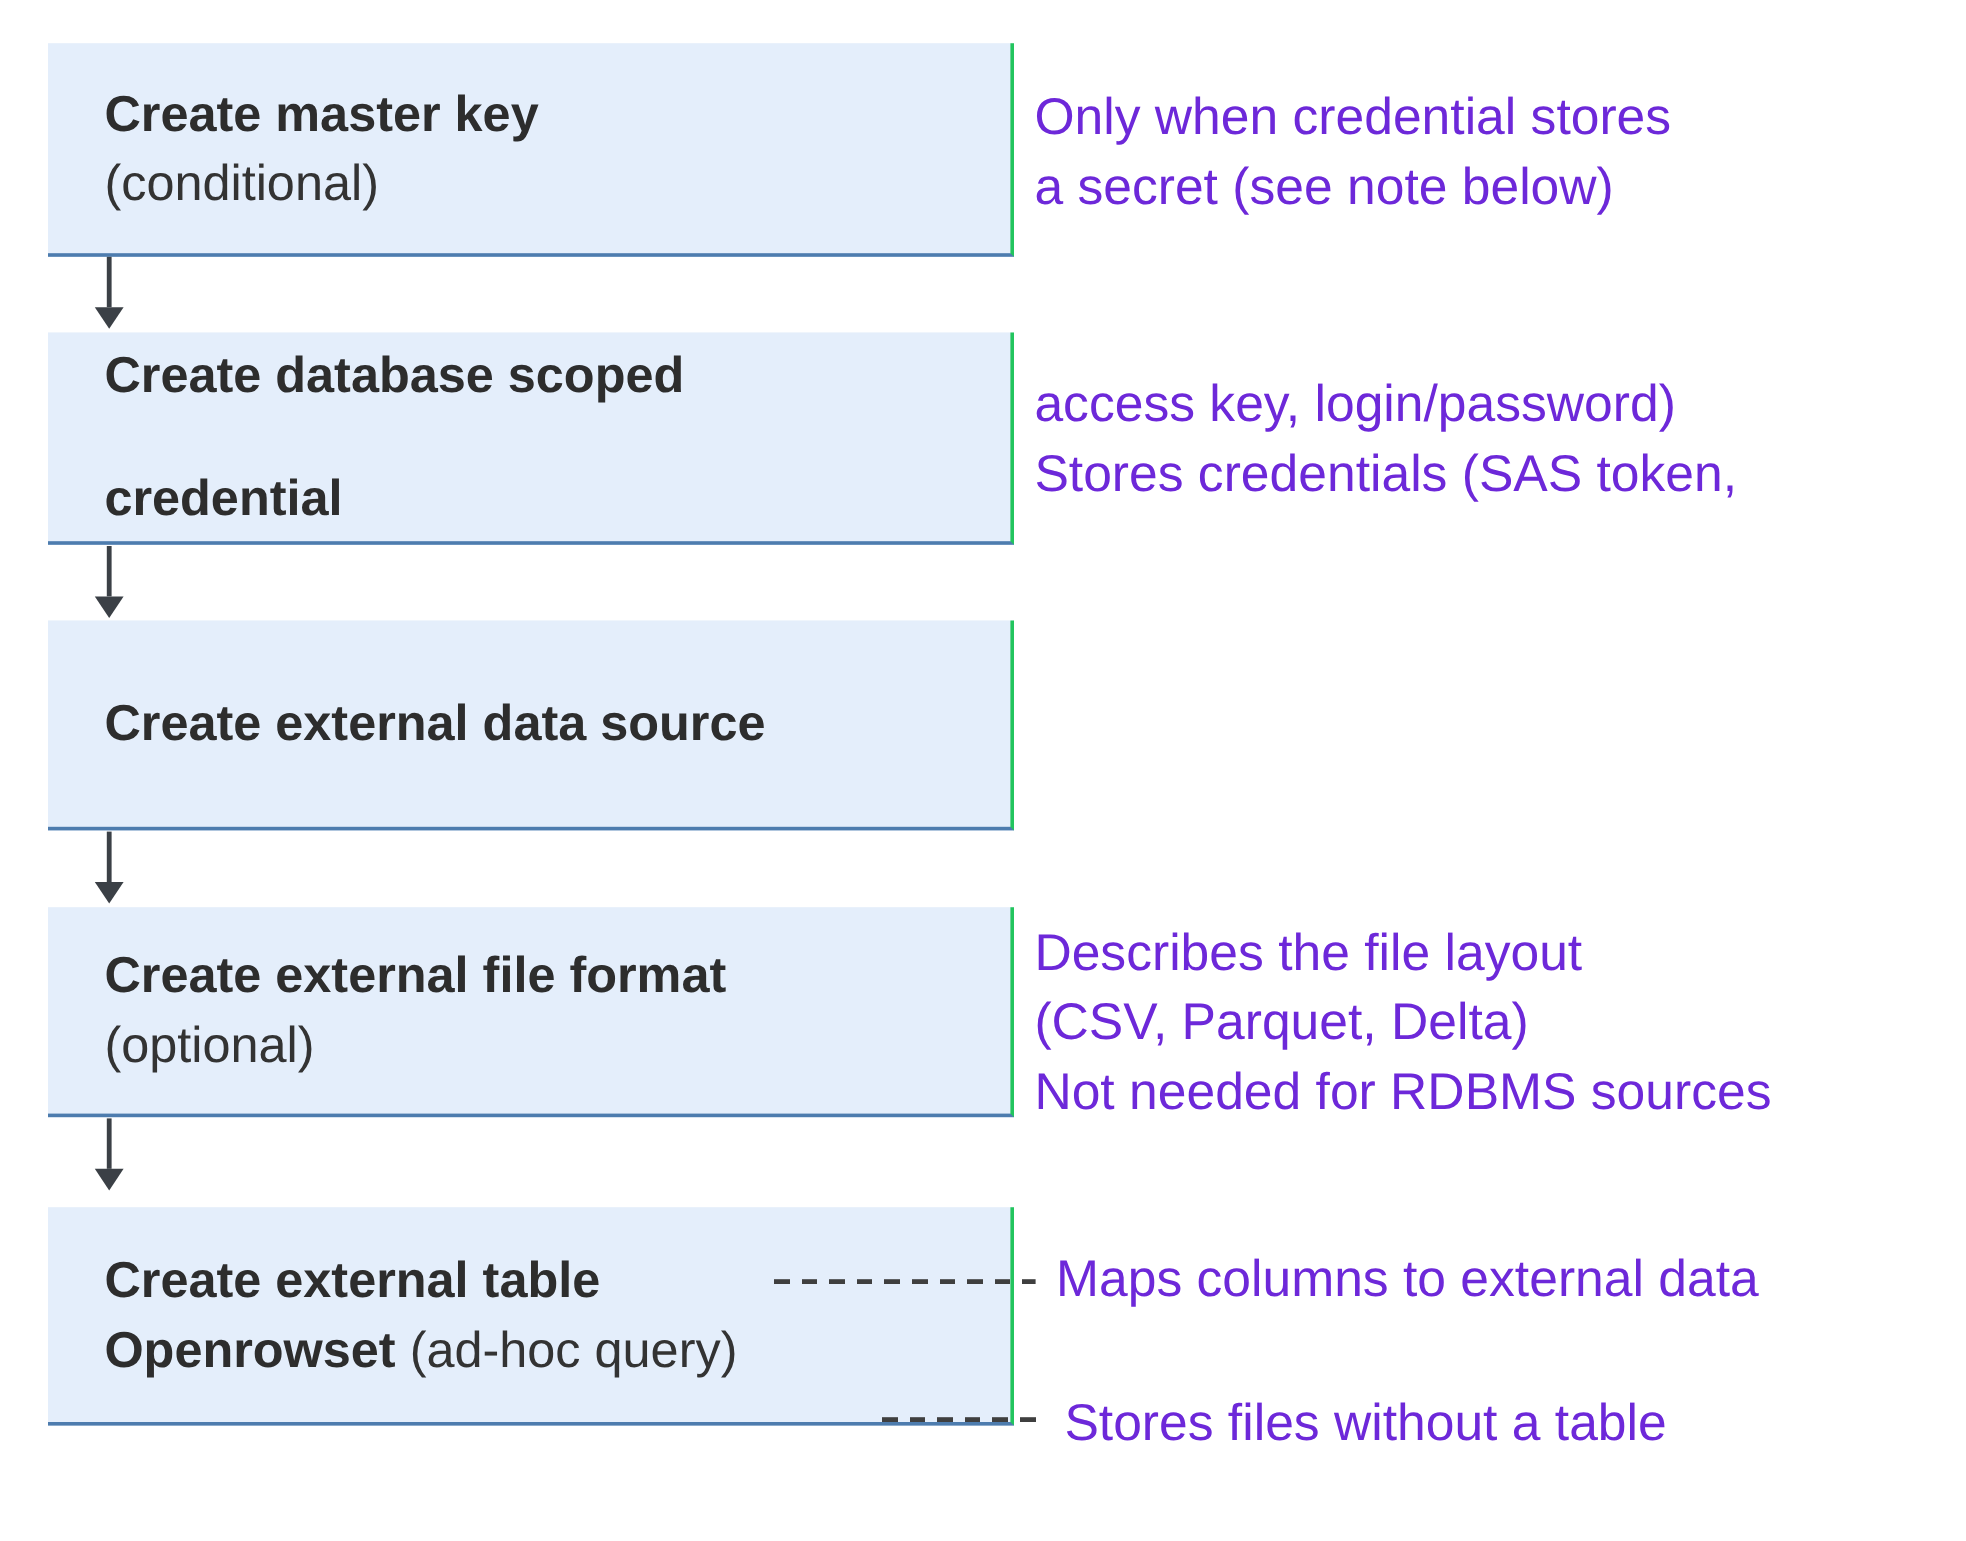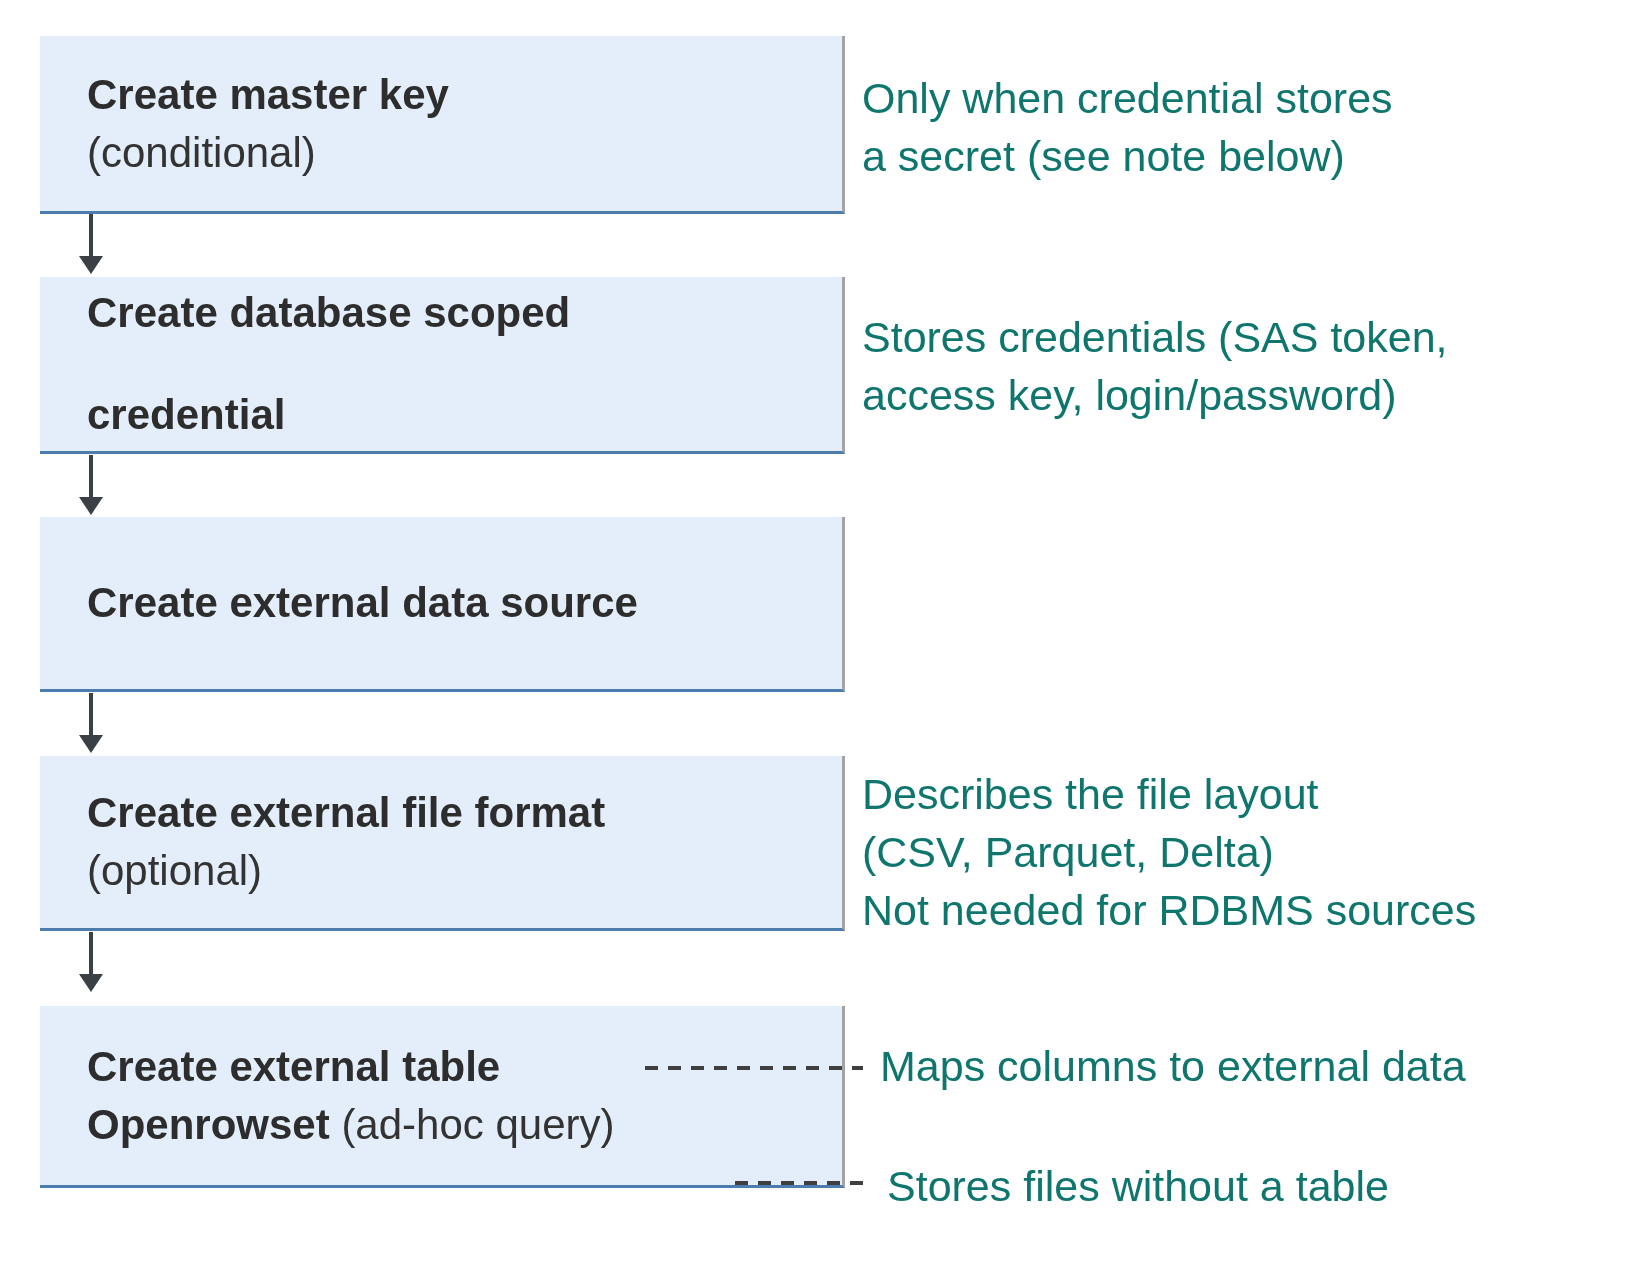--- a/index.html
+++ b/index.html
@@ -16,21 +16,21 @@
     overflow: hidden;
   }
 
   
   .box {
     position: absolute;
     left: 40px;
     width: 805px;
     box-sizing: border-box;
     background: #e4eefb;
-    border-right: 3px solid #a3a3a3;
+    border-right: 3px solid #22c55e;
     border-bottom: 3px solid #4d7cae;
     display: flex;
     flex-direction: column;
     justify-content: center;
     padding-left: 47px;
   }
   .box .line {
     font-size: 42px;
     line-height: 58px;
     font-weight: 400;
@@ -70,21 +70,21 @@
   }
 
   
   .note {
     position: absolute;
     left: 862px;
   }
   .note .nline {
     font-size: 43px;
     line-height: 58px;
-    color: #0f766e;
+    color: #6d28d9;
     white-space: nowrap;
   }
 
   
   .dash {
     position: absolute;
     height: 4px;
     background: repeating-linear-gradient(to right, #3f3f3f 0 13px, transparent 13px 23px);
   }
 </style>
@@ -139,22 +139,22 @@
 
   <div class="dash" style="top:1066px; left:645px; width:218px;"></div>
   <div class="dash" style="top:1181px; left:735px; width:132px;"></div>
 
   <div class="note" style="top:69px;">
     <div class="nline">Only when credential stores</div>
     <div class="nline">a secret (see note below)</div>
   </div>
 
   <div class="note" style="top:308px;">
+    <div class="nline">access key, login/password)</div>
     <div class="nline">Stores credentials (SAS token,</div>
-    <div class="nline">access key, login/password)</div>
   </div>
 
   <div class="note" style="top:547px;">
   </div>
 
   <div class="note" style="top:765px;">
     <div class="nline">Describes the file layout</div>
     <div class="nline">(CSV, Parquet, Delta)</div>
     <div class="nline">Not needed for RDBMS sources</div>
   </div>

